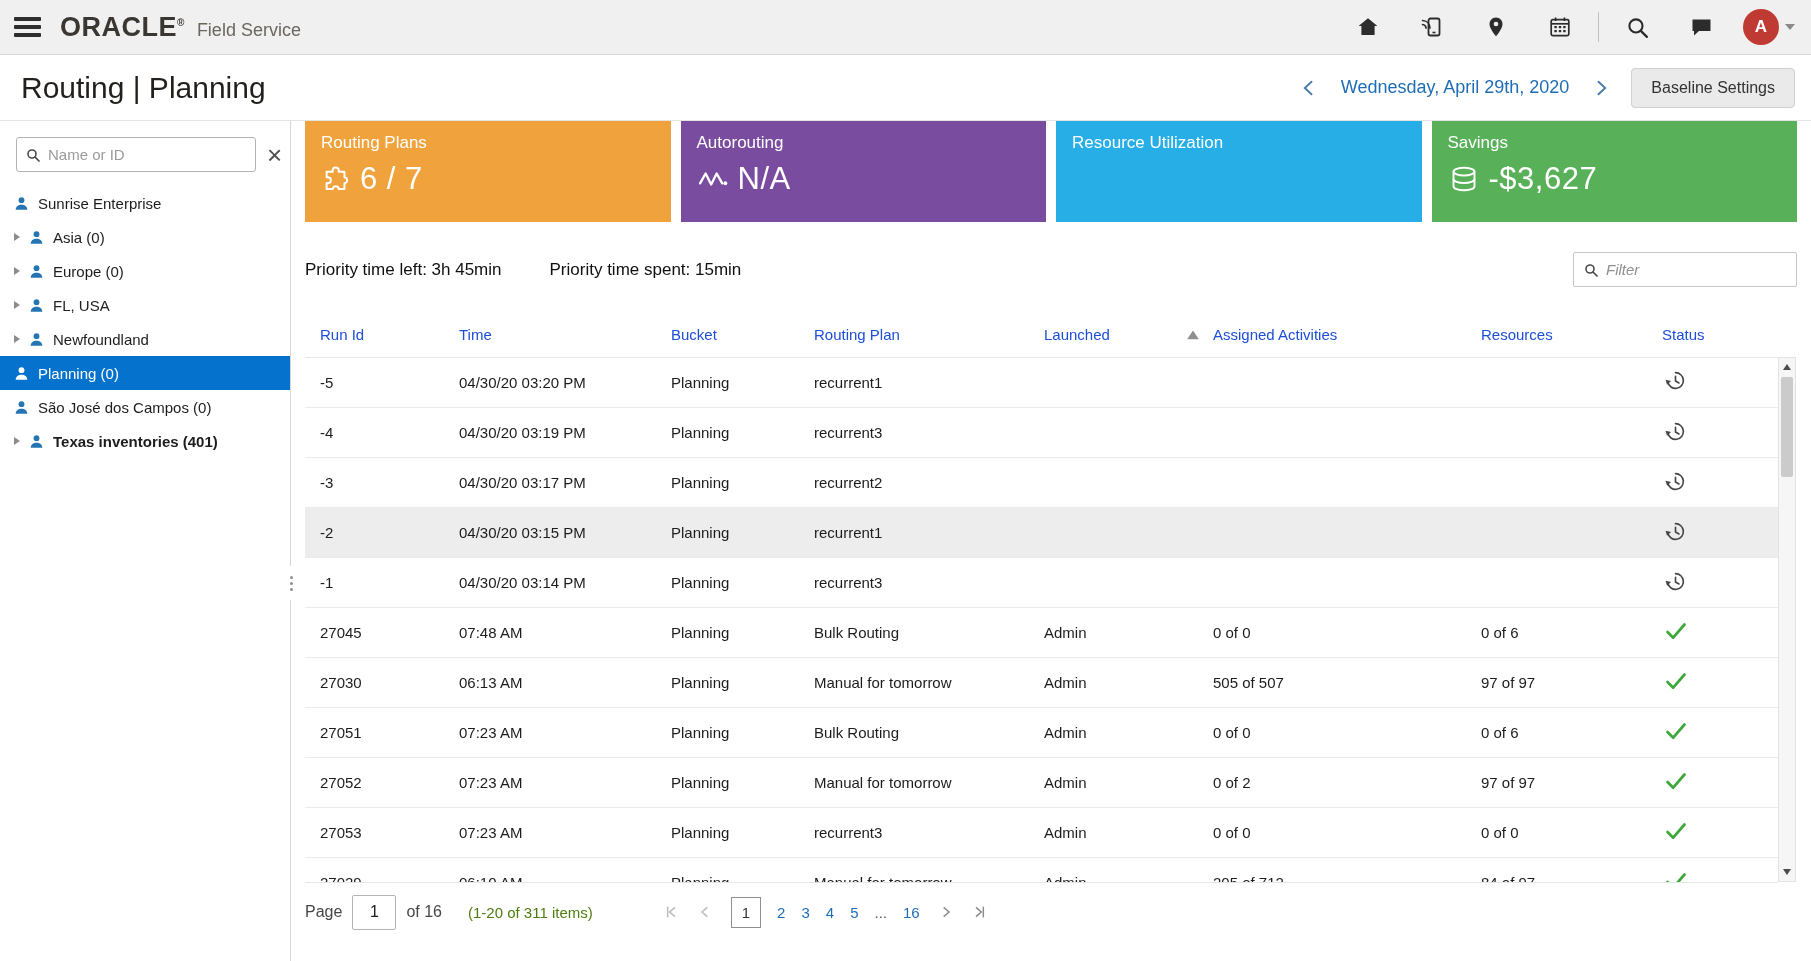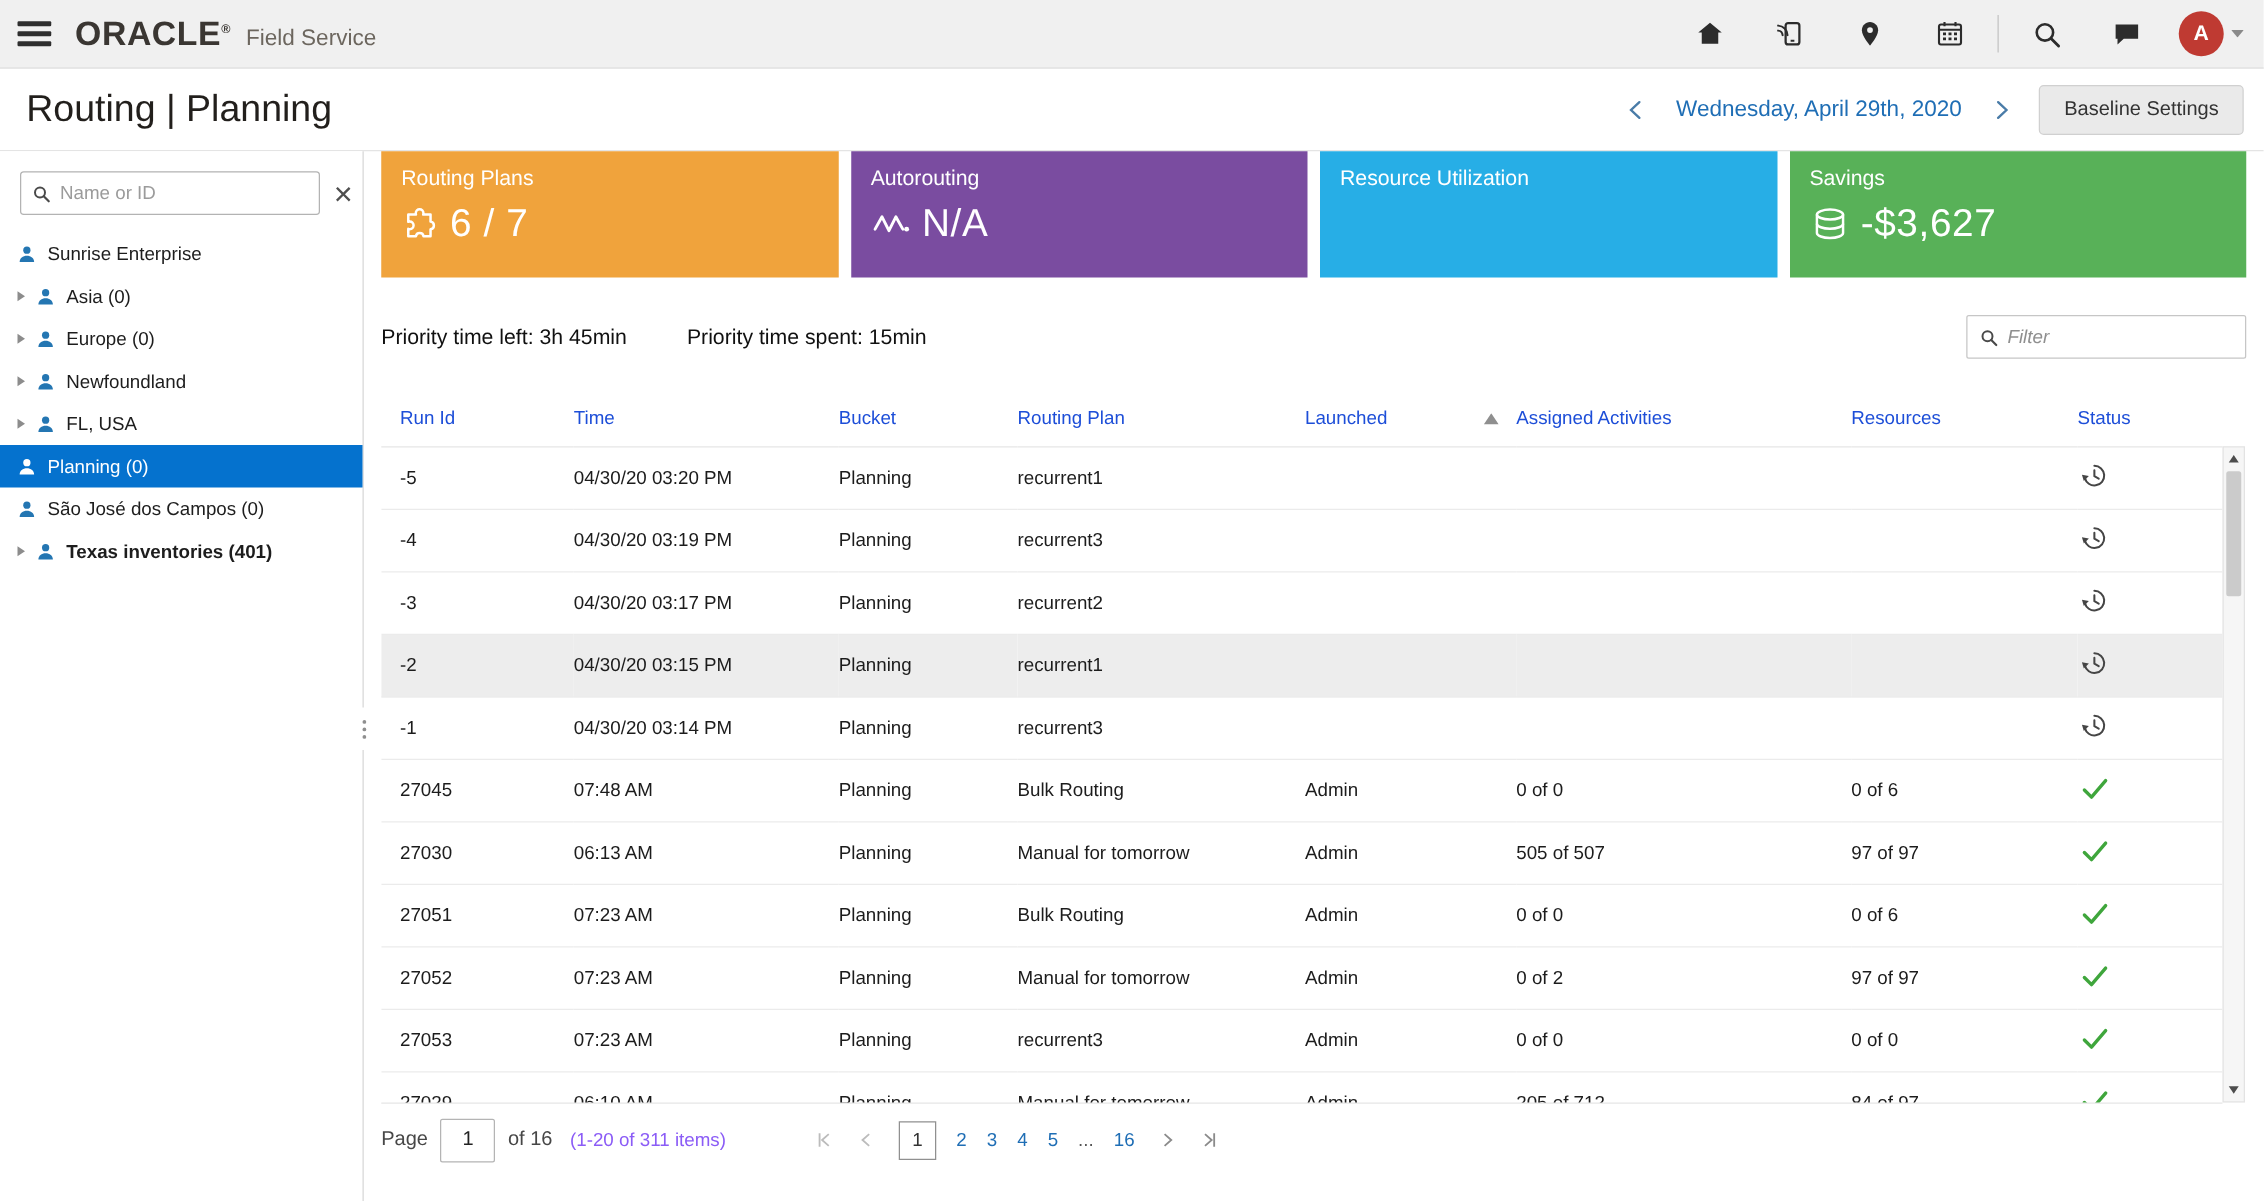--- a/index.html
+++ b/index.html
@@ -101,21 +101,21 @@
   .tri-up { width:0; height:0; border-left:4.5px solid transparent; border-right:4.5px solid transparent;
             border-bottom:6px solid #4d4d4d; }
   .tri-down { width:0; height:0; border-left:4.5px solid transparent; border-right:4.5px solid transparent;
               border-top:6px solid #4d4d4d; }
   .sb-thumb { position:absolute; left:2px; right:2px; top:19px; height:100px; background:#cbcbcb; border-radius:2px; cursor:grab; }
 
   
   .pagination { margin-top:12px; display:flex; align-items:center; gap:10px; font-size:16px; color:#474747; }
   .page-input { width:44px; height:35px; border:1px solid #b4b4b4; border-radius:2px; text-align:center;
                 font-size:16px; color:#222; }
-  .items-label { font-size:15px; color:#8b5cf6; margin-left:4px; }
+  .items-label { font-size:15px; color:#4d7c0f; margin-left:16px; }
   .pager { display:flex; align-items:center; gap:18px; margin-left:60px; }
   .pager-btn { background:none; border:none; padding:0; display:flex; align-items:center; cursor:pointer; }
   .page-num { font-size:15px; color:var(--link,#1f6eb5); cursor:pointer; }
   .page-num.current { color:#333; border:1px solid #909090; padding:6px 10px; background:#fff; cursor:default; }
   .page-num.ellipsis { color:#555; cursor:default; }
 </style>
 </head>
 <body>
 
 <header class="topbar">
@@ -268,31 +268,31 @@
           <span class="lbl">Europe (0)</span>
         </li>
         <li class="tree-item">
           <span class="tri-right"></span>
           <span class="person icon">
             <svg width="15" height="15" viewBox="0 0 16 16">
               <circle cx="8" cy="4.4" r="3.1" fill="currentColor"></circle>
               <path d="M1.8 14.6c0-3.4 2.8-5.4 6.2-5.4s6.2 2 6.2 5.4z" fill="currentColor"></path>
             </svg>
           </span>
-          <span class="lbl">Newfoundland</span>
+          <span class="lbl">FL, USA</span>
         </li>
         <li class="tree-item">
           <span class="tri-right"></span>
           <span class="person icon">
             <svg width="15" height="15" viewBox="0 0 16 16">
               <circle cx="8" cy="4.4" r="3.1" fill="currentColor"></circle>
               <path d="M1.8 14.6c0-3.4 2.8-5.4 6.2-5.4s6.2 2 6.2 5.4z" fill="currentColor"></path>
             </svg>
           </span>
-          <span class="lbl">FL, USA</span>
+          <span class="lbl">Newfoundland</span>
         </li>
         <li class="tree-item selected">
           <span class="person icon">
             <svg width="15" height="15" viewBox="0 0 16 16">
               <circle cx="8" cy="4.4" r="3.1" fill="currentColor"></circle>
               <path d="M1.8 14.6c0-3.4 2.8-5.4 6.2-5.4s6.2 2 6.2 5.4z" fill="currentColor"></path>
             </svg>
           </span>
           <span class="lbl">Planning (0)</span>
         </li>

